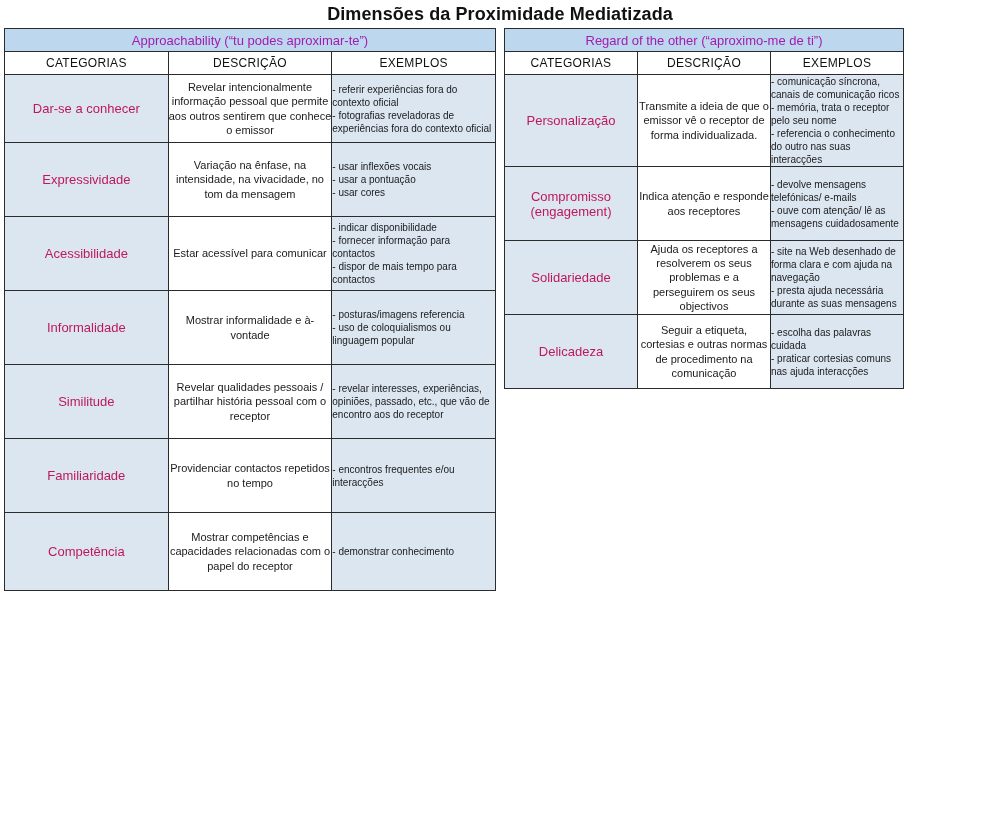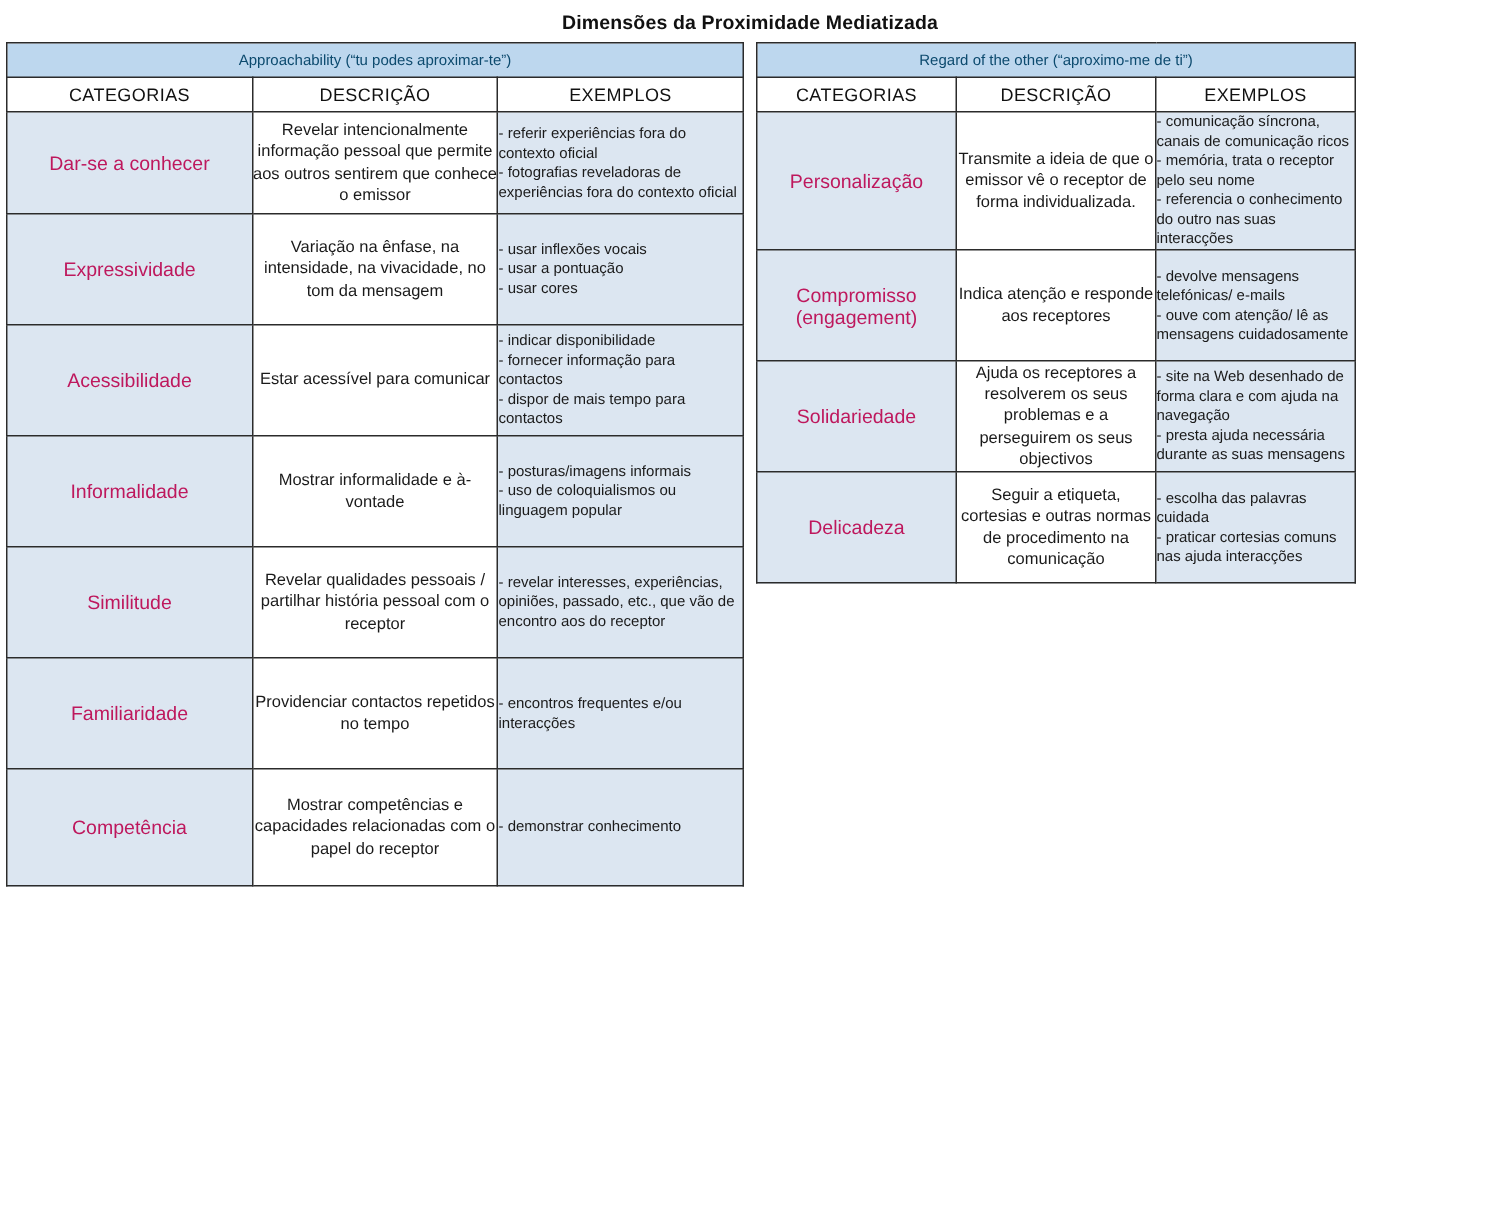--- a/index.html
+++ b/index.html
@@ -20,21 +20,21 @@
     background: #ffffff;
   }
   .title-bar {
     height: 28px;
     display: flex;
     align-items: center;
     justify-content: center;
     background: #ffffff;
   }
   .title-bar .title {
-    font-size: 13px;
+    font-size: 18px;
     font-weight: bold;
     color: #111111;
     letter-spacing: 0.1px;
   }
   .tables {
     display: flex;
     gap: 8px;
     padding: 0 4px;
     align-items: flex-start;
   }
@@ -45,22 +45,22 @@
   .tbl.left { width: 492px; }
   .tbl.right { width: 400px; }
 
   .tbl td, .tbl th {
     border: 1px solid #2b2b2b;
     padding: 0;
     vertical-align: middle;
   }
   .grp-head {
     background: #bdd7ee;
-    font-size: 10px;
-    color: #0c4a6e;
+    font-size: 13px;
+    color: #a21caf;
     height: 22px;
     font-weight: normal;
   }
   .col-head {
     background: #ffffff;
     text-align: center;
     font-size: 12px;
     color: #111111;
     height: 22px;
     font-weight: normal;
@@ -143,21 +143,21 @@
           <span class="line">- indicar disponibilidade</span>
           <span class="line">- fornecer informação para contactos</span>
           <span class="line">- dispor de mais tempo para contactos</span>
         </td>
       </tr>
 
       <tr style="height: 74px;">
         <td class="cat c1">Informalidade</td>
         <td class="desc c2">Mostrar informalidade e à- vontade</td>
         <td class="ex c3">
-          <span class="line">- posturas/imagens informais</span>
+          <span class="line">- posturas/imagens referencia</span>
           <span class="line">- uso de coloquialismos ou linguagem popular</span>
         </td>
       </tr>
 
       <tr style="height: 74px;">
         <td class="cat c1">Similitude</td>
         <td class="desc c2">Revelar qualidades pessoais / partilhar história pessoal com o receptor</td>
         <td class="ex c3">
           <span class="line">- revelar interesses, experiências, opiniões, passado, etc., que vão de encontro aos do receptor</span>
         </td>

